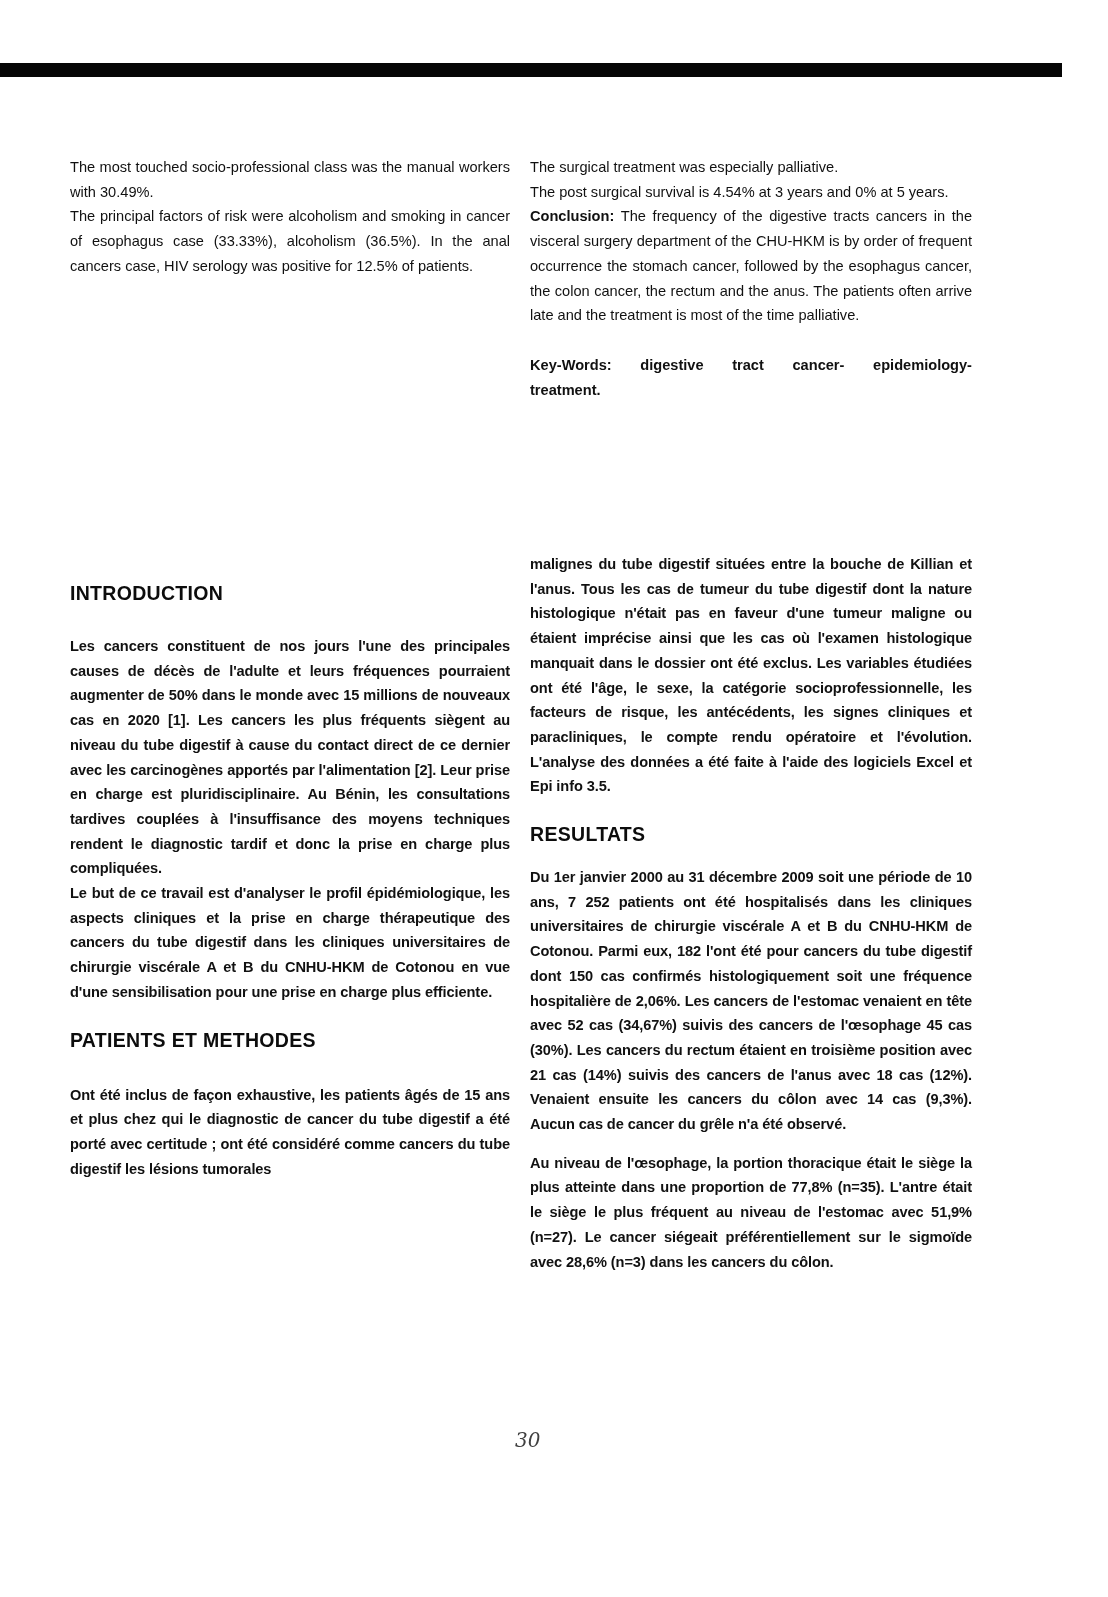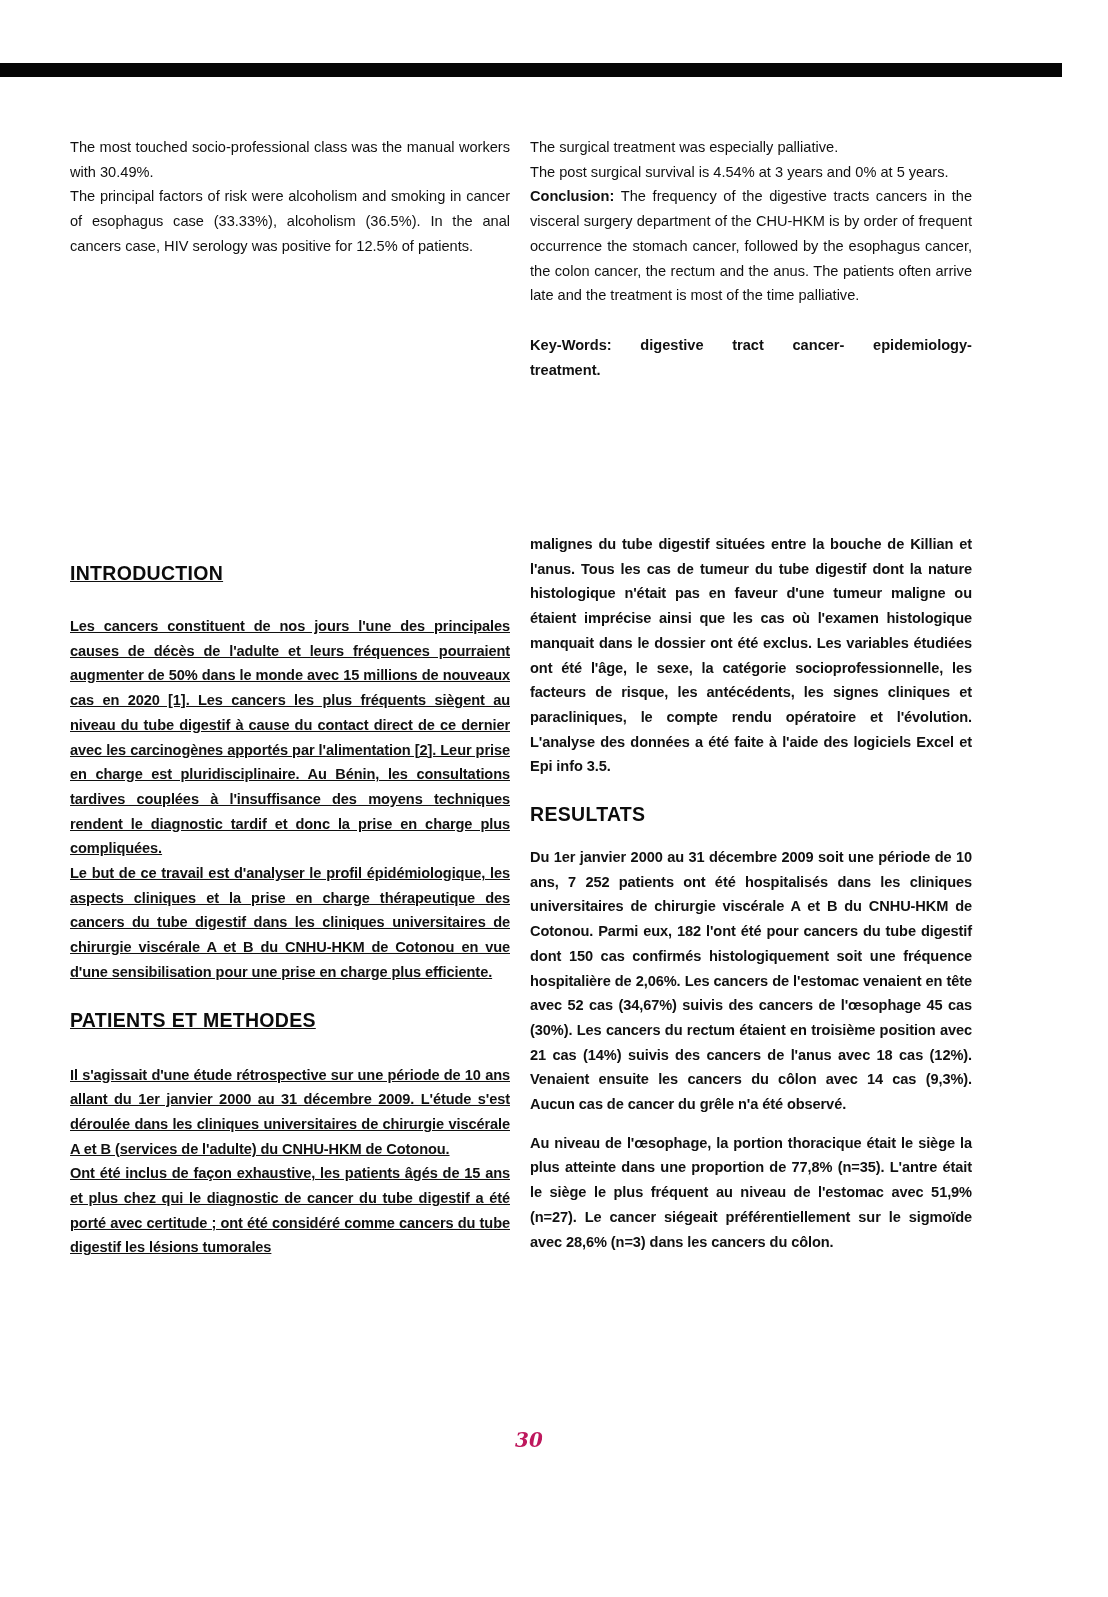--- a/index.html
+++ b/index.html
@@ -1,33 +1,33 @@
 <!DOCTYPE html>
 <html><head>
   <meta charset="utf-8">
   <style>
     html, body { margin: 0; padding: 0; background: #ffffff; }
     body { width: 1108px; height: 1597px; position: relative; overflow: hidden;
            font-family: "Liberation Sans", "DejaVu Sans", sans-serif; color: #111; }
     .topbar { position: absolute; left: 0; top: 63px; width: 1062px; height: 14px; background: #050505; }
-    .col { position: absolute; width: 440px; font-size: 14.6px; line-height: 24.7px; }
+    .col { position: absolute; width: 440px; font-size: 14.6px; line-height: 24.7px; margin-top: 20px; }
     .col p { margin: 0; text-align: justify; }
     .col-left-abs { left: 70px; top: 135px; }
     .col-right-abs { left: 530px; top: 135px; width: 442px; }
-    .col-left-body { left: 70px; top: 560px; text-decoration: underline; }
+    .col-left-body { left: 70px; top: 560px; }
     .col-right-body { left: 530px; top: 532px; width: 442px; }
     .heavy { font-weight: 600; letter-spacing: -0.1px; }
     .bold { font-weight: bold; }
     .heading { font-size: 19.5px; font-weight: bold; letter-spacing: 0.3px; margin: 0; line-height: 26px; color: #0c0c0c; }
     .gap-m { height: 25px; }
     .gap-h1 { height: 22px; }
     .kw { font-weight: bold; word-spacing: 12px; text-align: justify; }
     .kw-label { word-spacing: 0; }
-    .pagenum { position: absolute; left: 515px; top: 1428px; font-size: 20px; font-style: italic; font-weight: bold;
-               font-family: "DejaVu Serif", serif; color: #be185d; }
+    .pagenum { position: absolute; left: 515px; top: 1428px; font-size: 20px; font-style: italic; font-weight: normal;
+               font-family: "DejaVu Serif", serif; color: #404040; }
   </style>
 </head>
 <body>
 
 <div class="topbar"></div>
 
 <div class="col col-left-abs">
   <p>The most touched socio-professional class was the manual workers with 30.49%.</p>
   <p>The principal factors of risk were alcoholism and smoking in cancer of esophagus case (33.33%), alcoholism (36.5%). In the anal cancers case, HIV serology was positive for 12.5% of patients.</p>
 </div>
@@ -41,21 +41,20 @@
 </div>
 
 <div class="col col-left-body">
   <h2 class="heading">INTRODUCTION</h2>
   <div class="gap-h1" style="height:28px"></div>
   <p class="heavy">Les cancers constituent de nos jours l'une des principales causes de décès de l'adulte et leurs fréquences pourraient augmenter de 50% dans le monde avec 15 millions de nouveaux cas en 2020 [1]. Les cancers les plus fréquents siègent au niveau du tube digestif à cause du contact direct de ce dernier avec les carcinogènes apportés par l'alimentation [2]. Leur prise en charge est pluridisciplinaire. Au Bénin, les consultations tardives couplées à l'insuffisance des moyens techniques rendent le diagnostic tardif et donc la prise en charge plus compliquées.</p>
   <p class="heavy">Le but de ce travail est d'analyser le profil épidémiologique, les aspects cliniques et la prise en charge thérapeutique des cancers du tube digestif dans les cliniques universitaires de chirurgie viscérale A et B du CNHU-HKM de Cotonou en vue d'une sensibilisation pour une prise en charge plus efficiente.</p>
   <div style="height:22px"></div>
   <h2 class="heading">PATIENTS ET METHODES</h2>
   <div style="height:30px"></div>
-  <p class="heavy">Il s'agissait d'une étude rétrospective sur une période de 10 ans allant du 1er janvier 2000 au 31 décembre 2009. L'étude s'est déroulée dans les cliniques universitaires de chirurgie viscérale A et B (services de l'adulte) du CNHU-HKM de Cotonou.</p>
   <p class="heavy">Ont été inclus de façon exhaustive, les patients âgés de 15 ans et plus chez qui le diagnostic de cancer du tube digestif a été porté avec certitude ; ont été considéré comme cancers du tube digestif les lésions tumorales</p>
 </div>
 
 <div class="col col-right-body">
   <p class="heavy">malignes du tube digestif situées entre la bouche de Killian et l'anus. Tous les cas de tumeur du tube digestif dont la nature histologique n'était pas en faveur d'une tumeur maligne ou étaient imprécise ainsi que les cas où l'examen histologique manquait dans le dossier ont été exclus. Les variables étudiées ont été l'âge, le sexe, la catégorie socioprofessionnelle, les facteurs de risque, les antécédents, les signes cliniques et paracliniques, le compte rendu opératoire et l'évolution. L'analyse des données a été faite à l'aide des logiciels Excel et Epi info 3.5.</p>
   <div style="height:22px"></div>
   <h2 class="heading">RESULTATS</h2>
   <div style="height:18px"></div>
   <p class="heavy">Du 1er janvier 2000 au 31 décembre 2009 soit une période de 10 ans, 7 252 patients ont été hospitalisés dans les cliniques universitaires de chirurgie viscérale A et B du CNHU-HKM de Cotonou. Parmi eux, 182 l'ont été pour cancers du tube digestif dont 150 cas confirmés histologiquement soit une fréquence hospitalière de 2,06%. Les cancers de l'estomac venaient en tête avec 52 cas (34,67%) suivis des cancers de l'œsophage 45 cas (30%). Les cancers du rectum étaient en troisième position avec 21 cas (14%) suivis des cancers de l'anus avec 18 cas (12%). Venaient ensuite les cancers du côlon avec 14 cas (9,3%). Aucun cas de cancer du grêle n'a été observé.</p>
   <div style="height:14px"></div>

